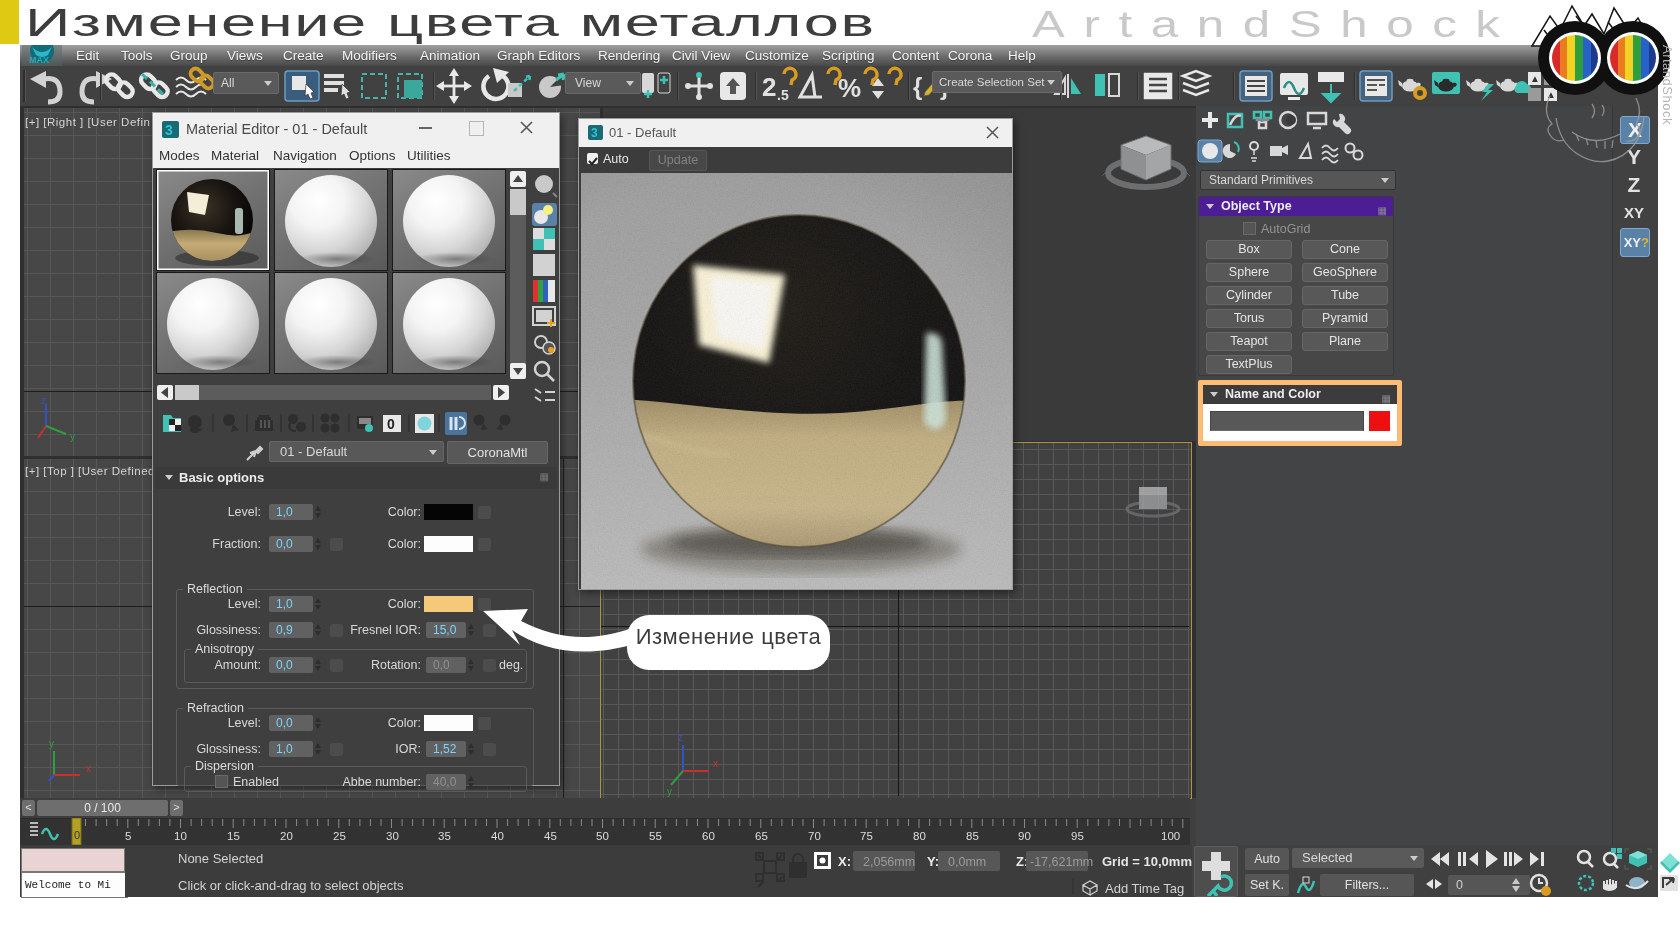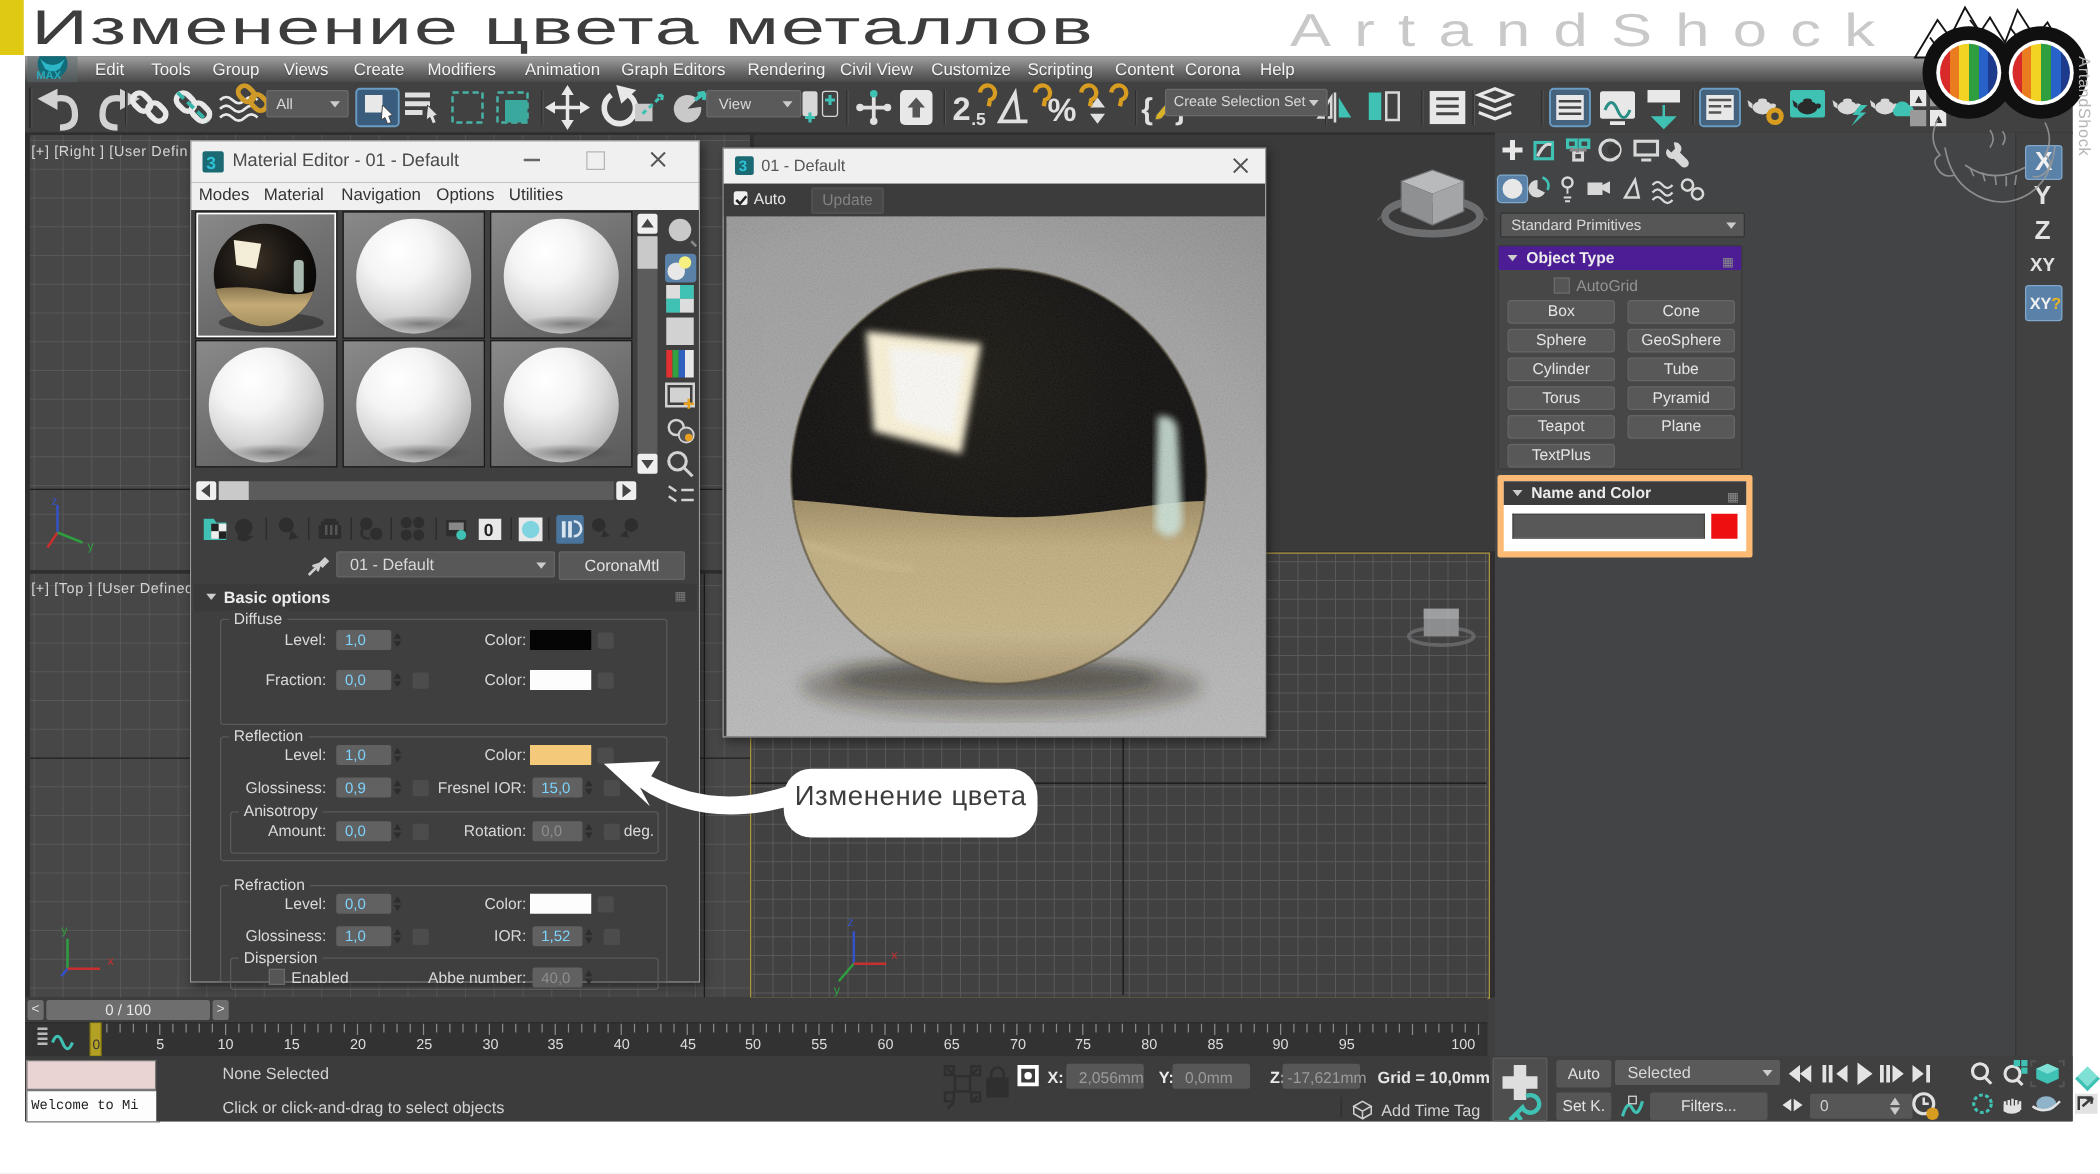--- a/index.html
+++ b/index.html
@@ -818,23 +818,20 @@
         </svg>
       <div class="dd f13" style="left:116px;top:273px;width:163px;height:19px;line-height:19px;padding-left:10px;background:#585858;border-color:#666;">01 - Default<span class="ddarrow"></span></div>
       <div class="abs" style="left:294px;top:273px;width:99px;height:21px;background:#585858;border:1px solid #666;border-radius:2px;color:#e0e0e0;font-size:13px;text-align:center;line-height:21px;">CoronaMtl</div>
 
       <div class="abs" style="left:2px;top:299px;width:402px;height:22px;background:#3a3a3a;">
         <span style="position:absolute;left:10px;top:8px;width:0;height:0;border-left:4px solid transparent;border-right:4px solid transparent;border-top:5px solid #ccc;"></span>
         <span style="position:absolute;left:24px;top:3px;font-size:13px;font-weight:bold;color:#ececec;">Basic options</span>
         <span style="position:absolute;right:8px;top:4px;color:#777;font-size:10px;">▦</span>
       </div>
 
-      <div class="gbox" style="left:23px;top:327px;width:356px;height:83px;">
-          <span class="glabel">Diffuse</span>
-        </div>
       <div class="plabel" style="left:38px;top:337px;width:70px;">Level:</div>
       <div class="pfield" style="left:116px;top:336px;width:44px;">1,0</div>
         <div class="spin" style="left:160px;top:336px;"></div>
       <div class="plabel" style="left:198px;top:337px;width:70px;">Color:</div>
       <div class="swatch" style="left:271px;top:336px;background:#050505;"></div>
         <div class="mapbtn" style="left:325px;top:338px;"></div>
       <div class="plabel" style="left:38px;top:369px;width:70px;">Fraction:</div>
       <div class="pfield" style="left:116px;top:368px;width:44px;">0,0</div>
         <div class="spin" style="left:160px;top:368px;"></div>
         <div class="mapbtn" style="left:177px;top:370px;"></div>

